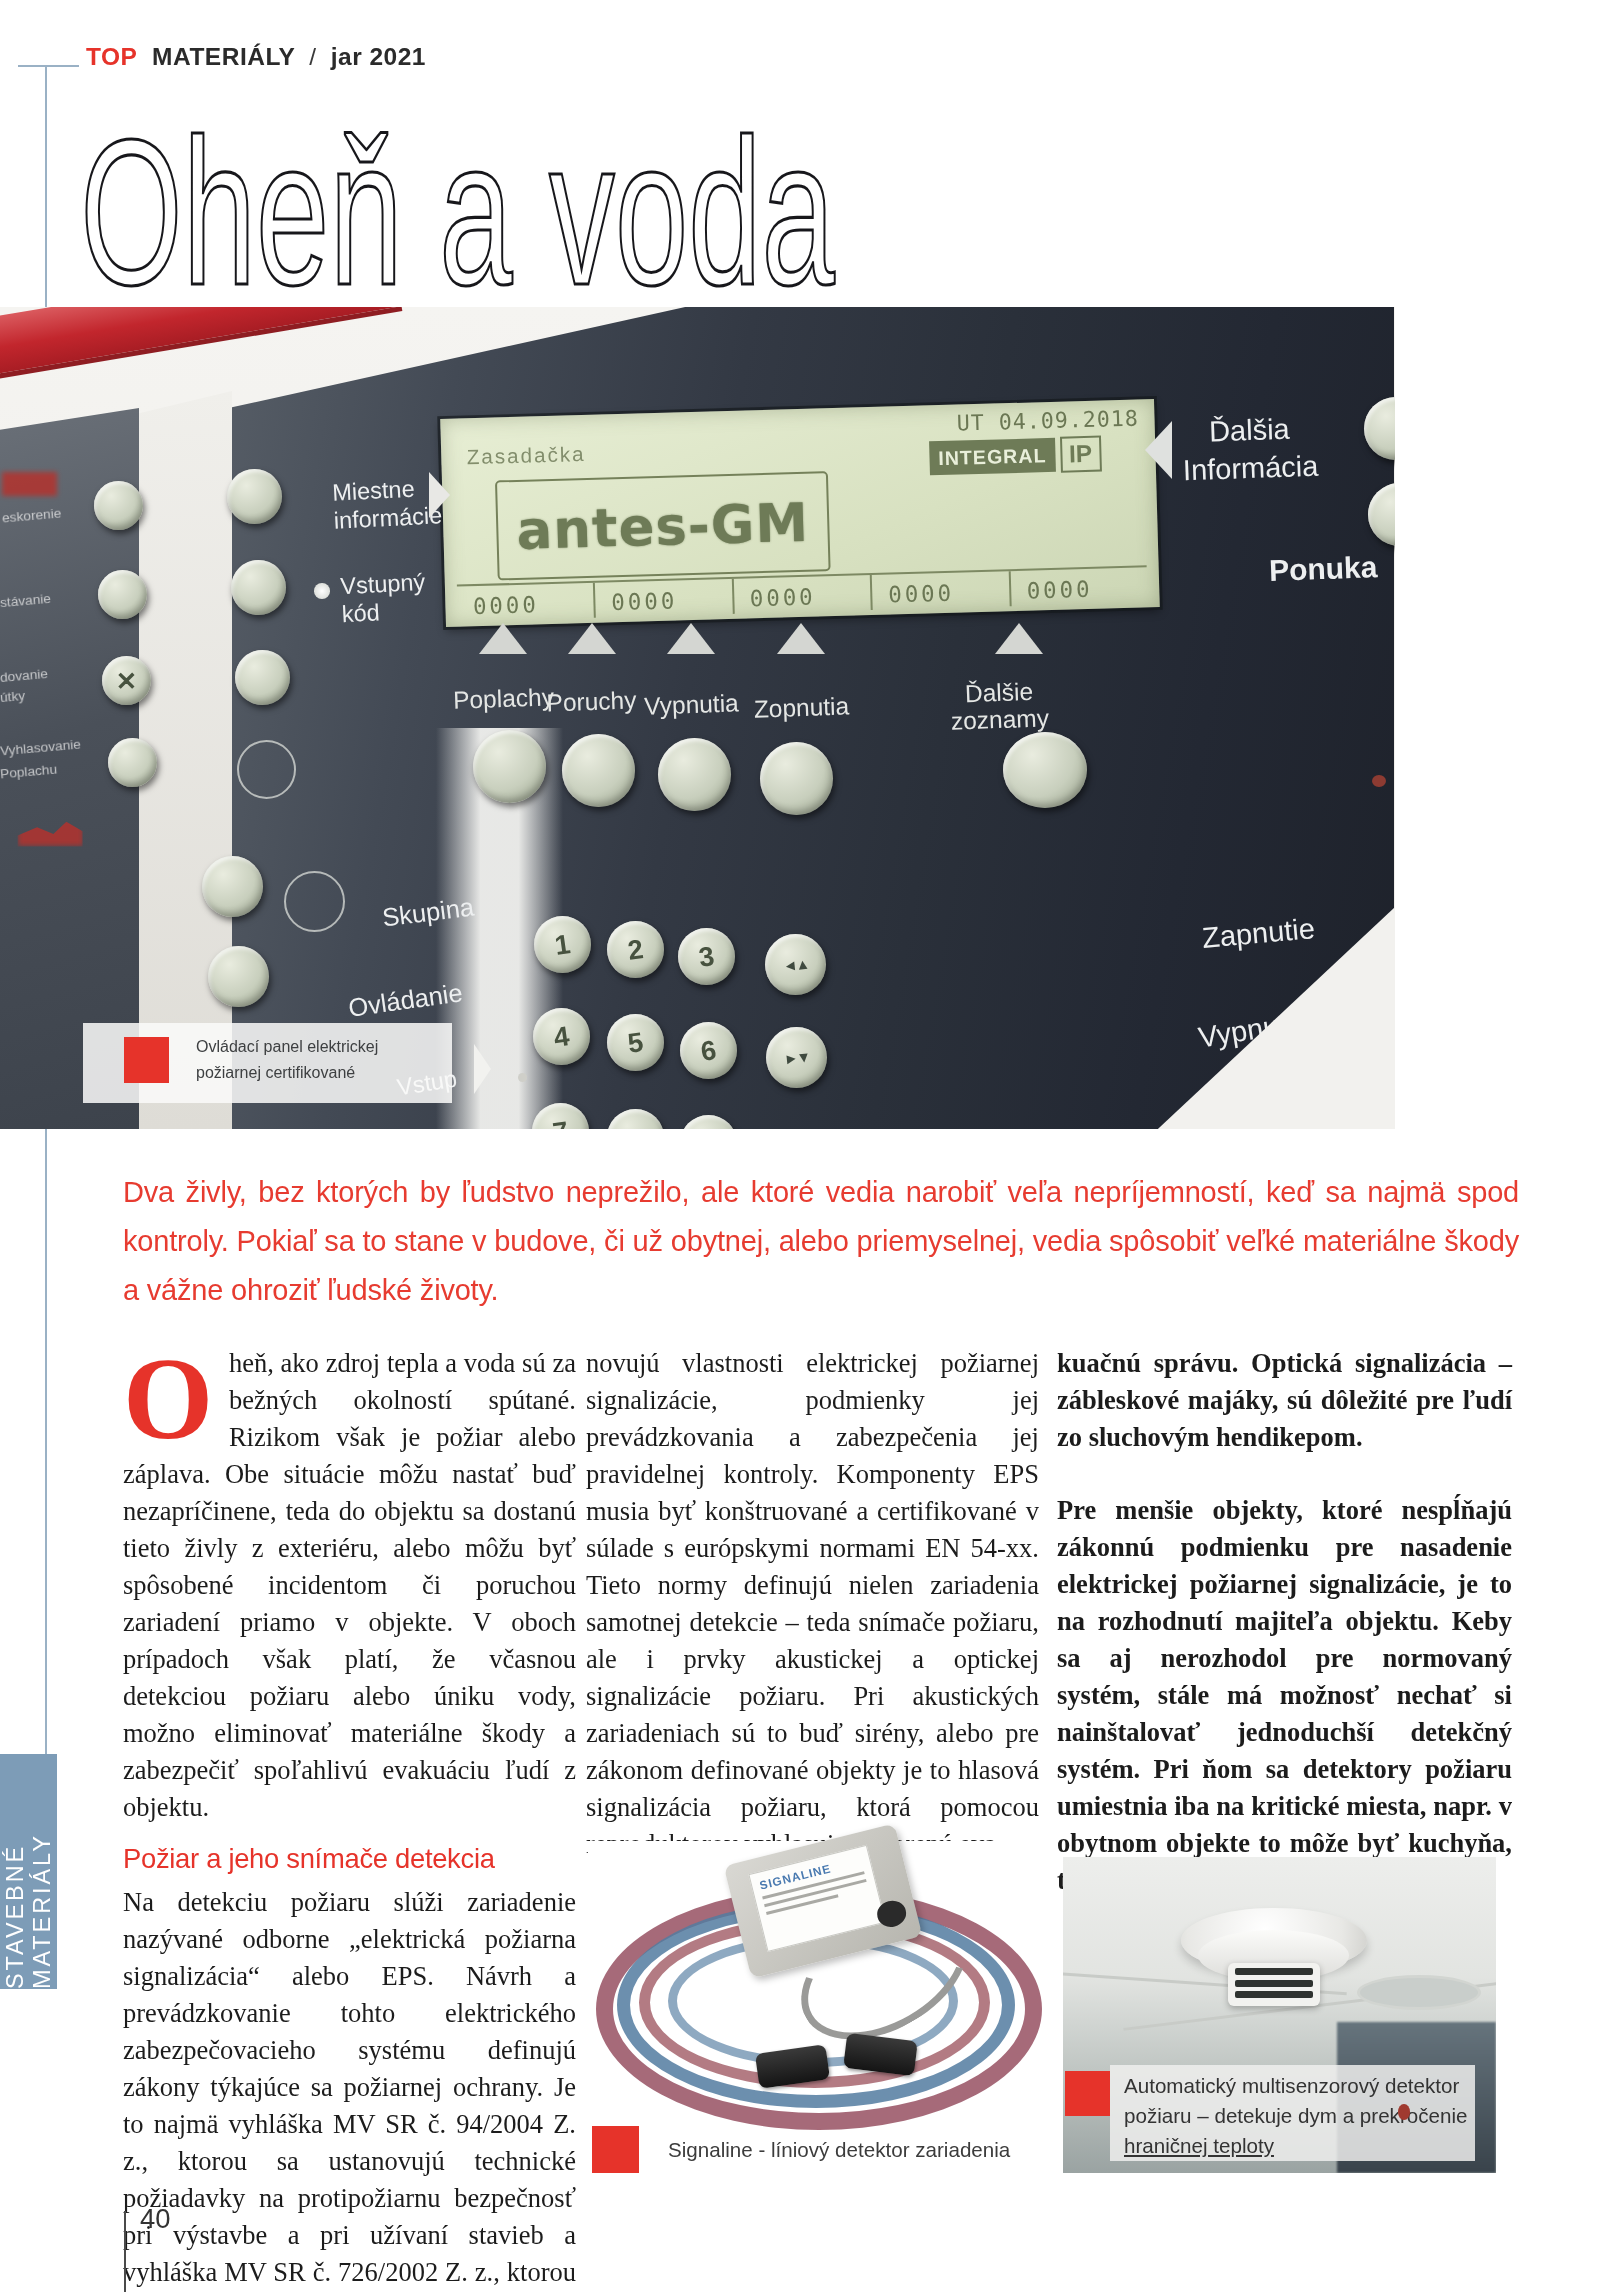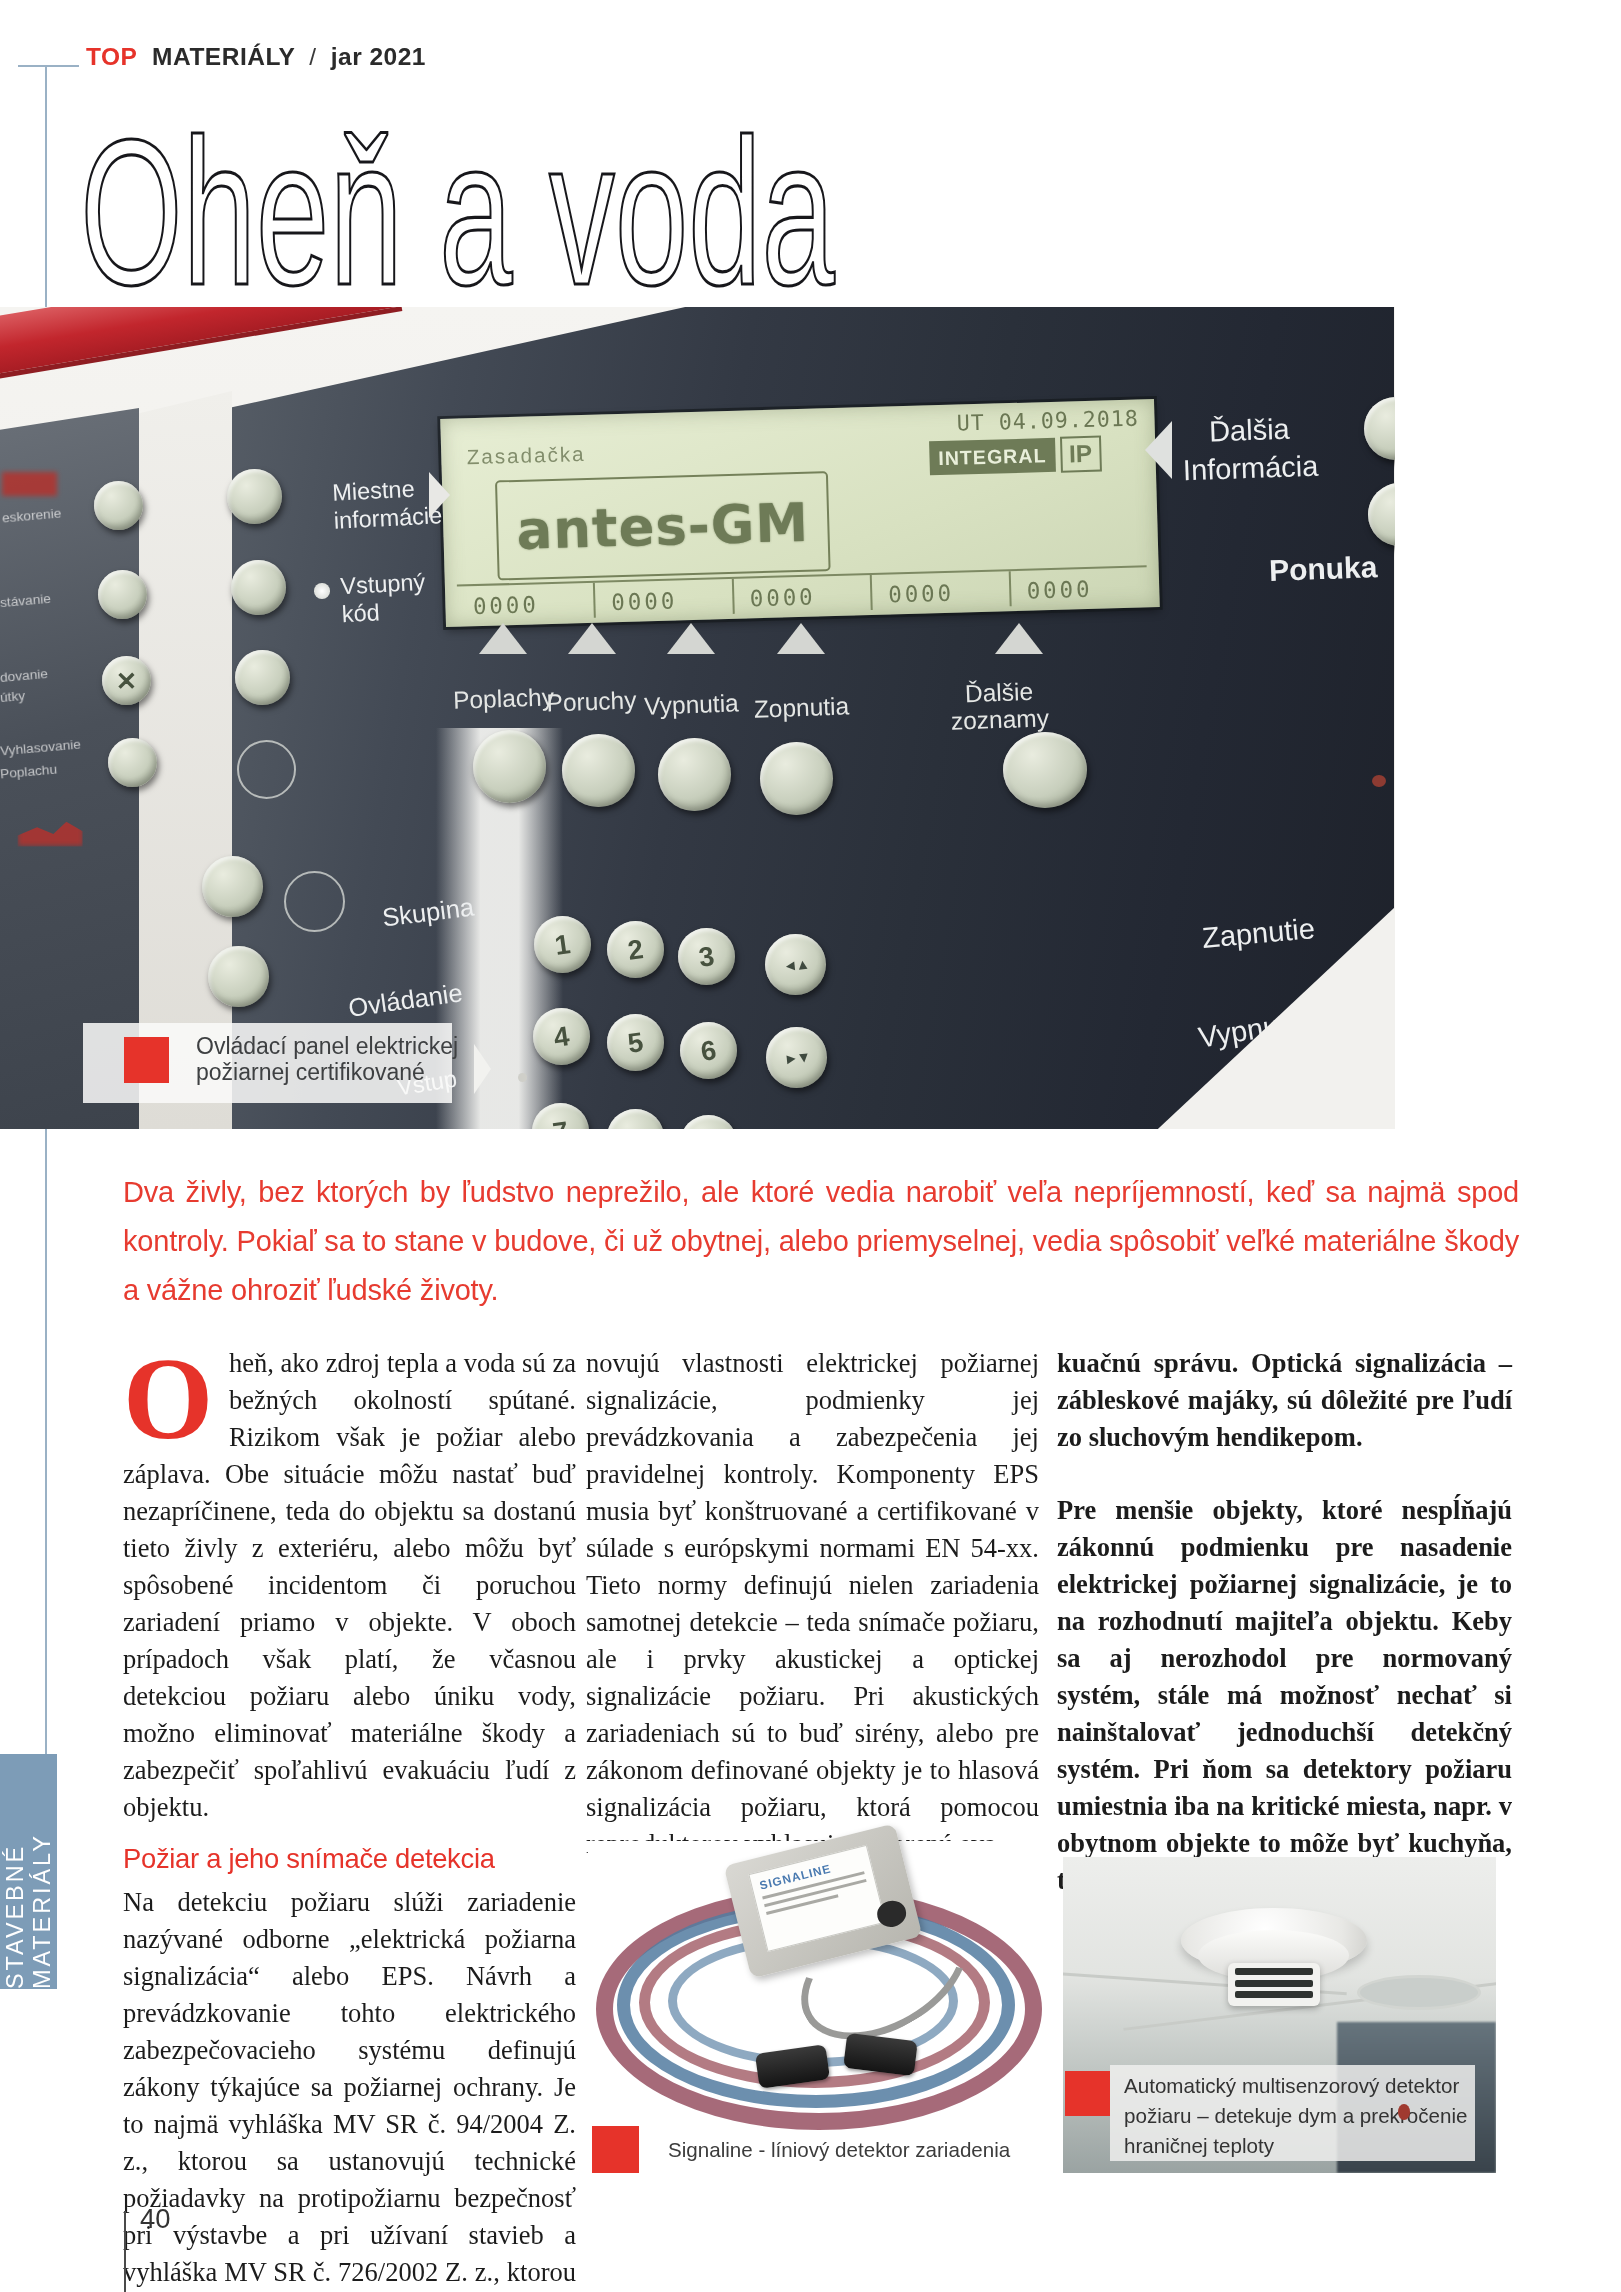--- a/index.html
+++ b/index.html
@@ -76,21 +76,21 @@
   .int-a{background:#6e7b57;color:#e9efda;font-weight:bold;font-size:19.6px;padding:5.9px 8.8px;letter-spacing:1px;}
   .int-b{border:2.9px solid #6e7b57;color:#6e7b57;font-weight:bold;font-size:24.5px;padding:2px 6.9px;margin-left:4.9px;}
   .lcd-cnt{position:absolute;left:11.8px;right:11.8px;bottom:4.9px;height:35px;border-top:2px solid #7d8963;display:flex;}
   .lcd-cnt div{flex:1;font-family:"DejaVu Sans Mono",monospace;font-size:22.5px;letter-spacing:2.9px;color:#6b7754;
        padding:6.9px 0 0 15.7px;}
   .lcd-cnt div + div{border-left:2px solid #7d8963;}
 
   
   .capbox{position:absolute;background:rgba(250,250,249,.86);z-index:7;}
   .redsq{position:absolute;background:#e6332a;z-index:8;}
-  .capline{position:absolute;font-size:23px;line-height:25.5px;color:#3e4042;z-index:8;text-align:right;}
+  .capline{position:absolute;font-size:16px;line-height:25.5px;color:#3e4042;z-index:8;text-align:right;}
 
   
   .intro{position:absolute;left:123px;top:1168px;width:1396px;font-size:29px;line-height:49px;
        color:#e73b30;text-align:justify;letter-spacing:-0.2px;}
 
   
   .txtcol{position:absolute;top:1345px;width:453px;font-family:"Liberation Serif",serif;
        font-size:26.5px;line-height:37px;color:#1c1c1c;text-align:justify;}
   .dropcap{float:left;font-family:"Liberation Serif",serif;font-weight:bold;font-size:116px;line-height:92px;
        color:#e6332a;margin:7.8px 15.7px 0 0;}
@@ -346,21 +346,21 @@
     <div class="det-slot"></div>
     <div class="det-slot"></div>
   </div>
   <div class="spot"></div>
   <div class="corridor"></div>
   <div class="led" style="left:335px;top:247px;width:11.8px;height:15.7px;background:#a03a30;"></div>
   <div class="fig3-band"></div>
   <div class="redsq" style="left:2px;top:214px;width:45px;height:45px;"></div>
   <div class="fig3-cap" style="top:214px;">Automatický multisenzorový detektor</div>
   <div class="fig3-cap" style="top:244px;">požiaru – detekuje dym a prekročenie</div>
-  <div class="fig3-cap" style="top:274px;">hraničnej teploty</div>
+  <div class="fig3-cap" style="top:274px;text-decoration:underline;">hraničnej teploty</div>
 </div>
 
 <div class="badge">
   <span>STAVEBNÉ MATERIÁLY</span>
 </div>
 
 <div class="pg-line"></div>
 <div class="pg-num">40</div>
 
 

